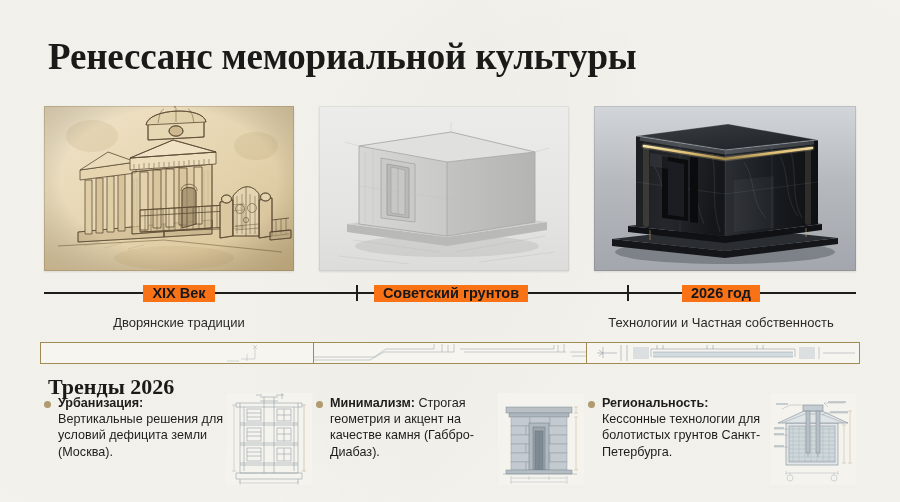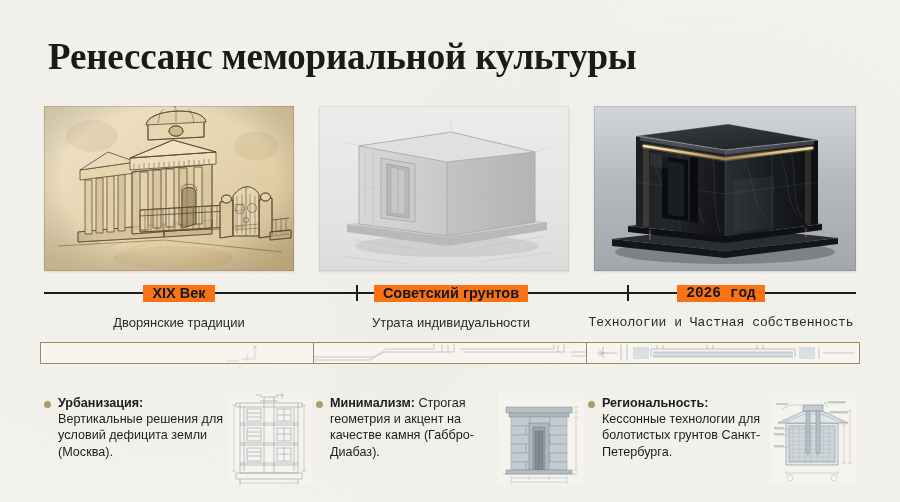--- a/index.html
+++ b/index.html
@@ -355,24 +355,23 @@
     <div class="tl-tick" style="left:312px;"></div>
     <div class="tl-tick" style="left:583px;"></div>
 
     <div class="tl-seg" style="left:0;width:270px;">
       <span class="tl-label">XIX Век</span>
       <div class="tl-sub">Дворянские традиции</div>
     </div>
 
     <div class="tl-seg" style="left:272px;width:270px;">
       <span class="tl-label">Советский грунтов</span>
-      <div class="tl-sub">Утрата индивидуальности</div>
-    </div>
-
-    <div class="tl-seg" style="left:542px;width:270px;font-family:Liberation Mono, monospace;">
+    </div>
+
+    <div class="tl-seg" style="left:542px;width:270px;">
       <span class="tl-label">2026 год</span>
       <div class="tl-sub">Технологии и Частная собственность</div>
     </div>
   </div>
 
   <div class="strip">
     <div class="strip-cell">
       <svg width="272" height="19" viewBox="0 0 272 19" aria-hidden="true">
         <rect width="272" height="19" fill="#f7f5ef"></rect>
         <g stroke="#9aa7b0" stroke-width=".5" fill="none" opacity=".85">
@@ -414,20 +413,21 @@
         </g>
         <rect x="66" y="9" width="140" height="5" fill="#c6d2d8" opacity=".75"></rect>
         <g stroke="#8c99a4" stroke-width=".5" fill="none">
           <path d="M66 9 L206 9 M66 14 L206 14"></path>
           <path d="M232 4 L232 16 M236 10 L268 10"></path>
         </g>
       </svg>
     </div>
   </div>
 
+  <div class="trends-title">Тренды 2026</div>
 
   <div class="trend-row">
 
     <div class="trend t1">
       <span class="bullet"></span>
       <div class="trend-text">
         <b>Урбанизация:</b> 
         <span>Вертикальные решения для условий дефицита земли (Москва).</span>
       </div>
       <div class="trend-figure">

